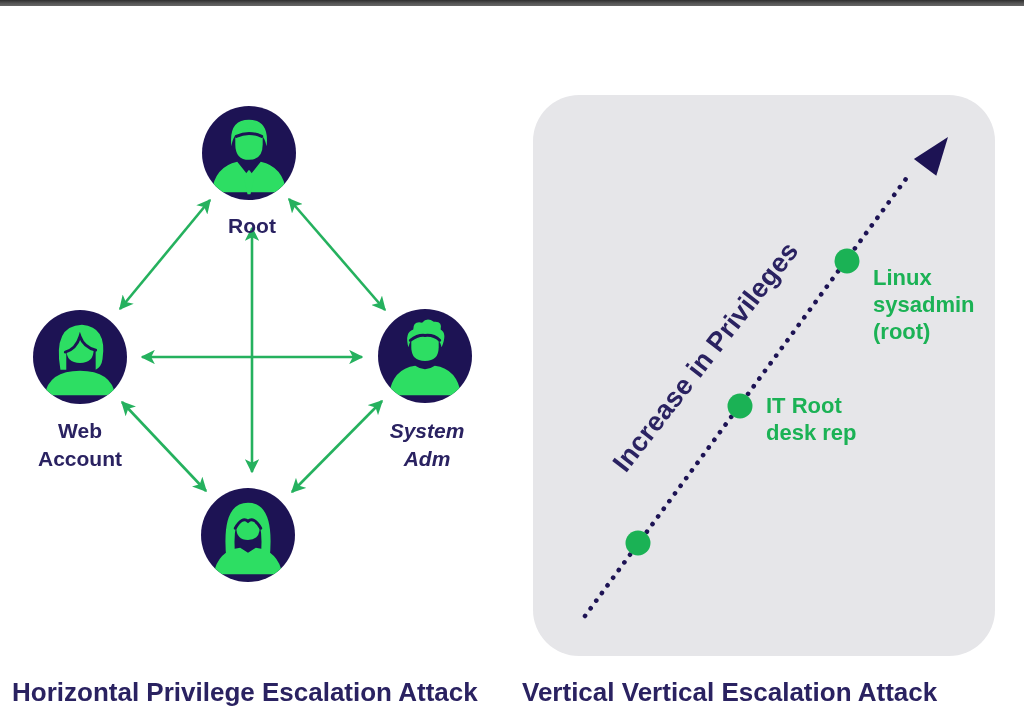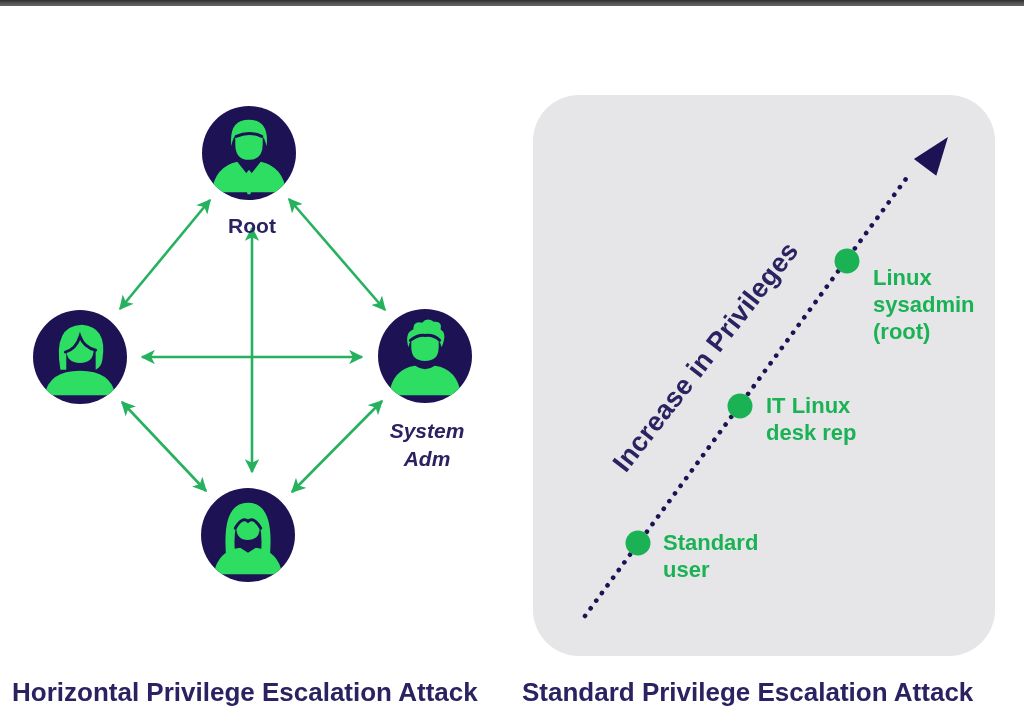--- a/index.html
+++ b/index.html
@@ -71,20 +71,22 @@
   <div class="node-label" style="left:192px;top:212px;width:120px;">Root</div>
 
   <div class="avatar" style="left:33px;top:310px;">
     <svg viewBox="0 0 96 96">
       <path class="icon-green" d="M28 61 Q20 16 50 15 Q76 17 71 50 Q70 58 64 61 L64 41 Q53 39 47 26 Q44 38 34 43 L34 61 Z"></path>
       <path class="icon-green" d="M34 35 Q34 25 48 25 Q62 25 62 35 L62 40 Q62 54 48 54 Q34 54 34 40 Z"></path>
       <path class="carve" d="M33 43 Q44 40 48 27 Q52 38 64 41"></path>
       <path class="icon-green" d="M12 87 Q16 62 48 62 Q80 62 84 87 Z"></path>
     </svg>
   </div>
+  <div class="node-label" style="left:10px;top:417px;width:140px;">Web
+Account</div>
 
   <div class="avatar" style="left:378px;top:309px;">
     <svg viewBox="0 0 96 96">
       <path class="icon-green" d="M31 39 Q27 24 36 21 Q36 12 45 14 Q50 8 57 13 Q66 12 64 21 Q71 25 65 39 Q62 28 54 28 Q46 31 39 28 Q34 28 31 39 Z"></path>
       <path class="icon-green" d="M34 30 Q34 23 48 23 Q62 23 62 30 L62 39 Q62 53 48 53 Q34 53 34 39 Z"></path>
       <path class="carve" d="M33 32 Q41 26 48 27 Q57 26 63 32"></path>
       <path class="icon-green" d="M11 88 Q15 61 38 58 Q48 65 58 58 Q81 61 85 88 Z"></path>
     </svg>
   </div>
   <div class="node-label" style="left:357px;top:417px;width:140px;font-style:italic;">System
@@ -104,24 +106,22 @@
   <svg class="vert-svg" width="1024" height="723">
     <line class="dotline" x1="585" y1="616" x2="911" y2="172"></line>
     <polygon class="priv-arrowhead" points="948,137 936.3,175.7 913.9,158.9"></polygon>
     <circle class="dot" cx="638" cy="543" r="12.5"></circle>
     <circle class="dot" cx="740" cy="406" r="12.5"></circle>
     <circle class="dot" cx="847" cy="261" r="12.5"></circle>
   </svg>
 
   <div class="rot-label">Increase in Privileges</div>
 
-  <div class="level-label" style="left:663px;top:530px;">Standard
-user</div>
-  <div class="level-label" style="left:766px;top:393px;">IT Linux
+  <div class="level-label" style="left:766px;top:393px;">IT Root
 desk rep</div>
   <div class="level-label" style="left:873px;top:249px;margin-top:16px;">Linux
 sysadmin
 (root)</div>
 
   <div class="caption left">Horizontal Privilege Escalation Attack</div>
-  <div class="caption right">Standard Privilege Escalation Attack</div>
+  <div class="caption right">Vertical Vertical Escalation Attack</div>
 
 </div>
 
 </body></html>

